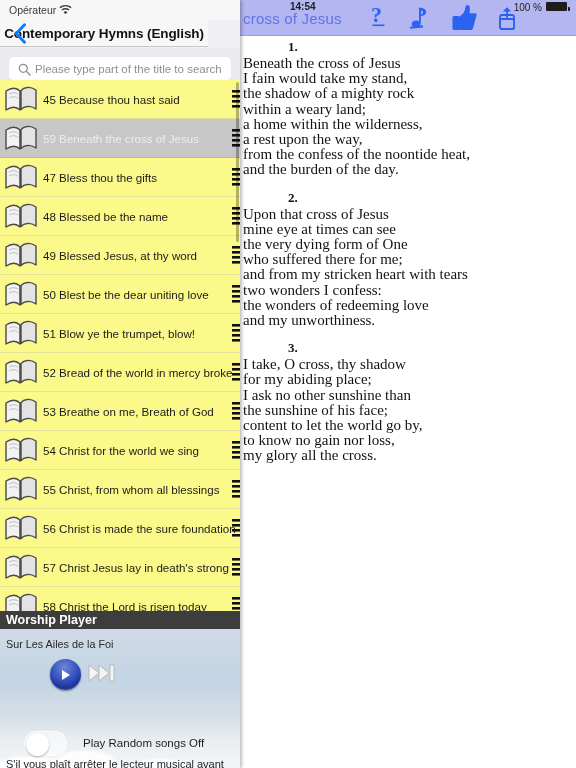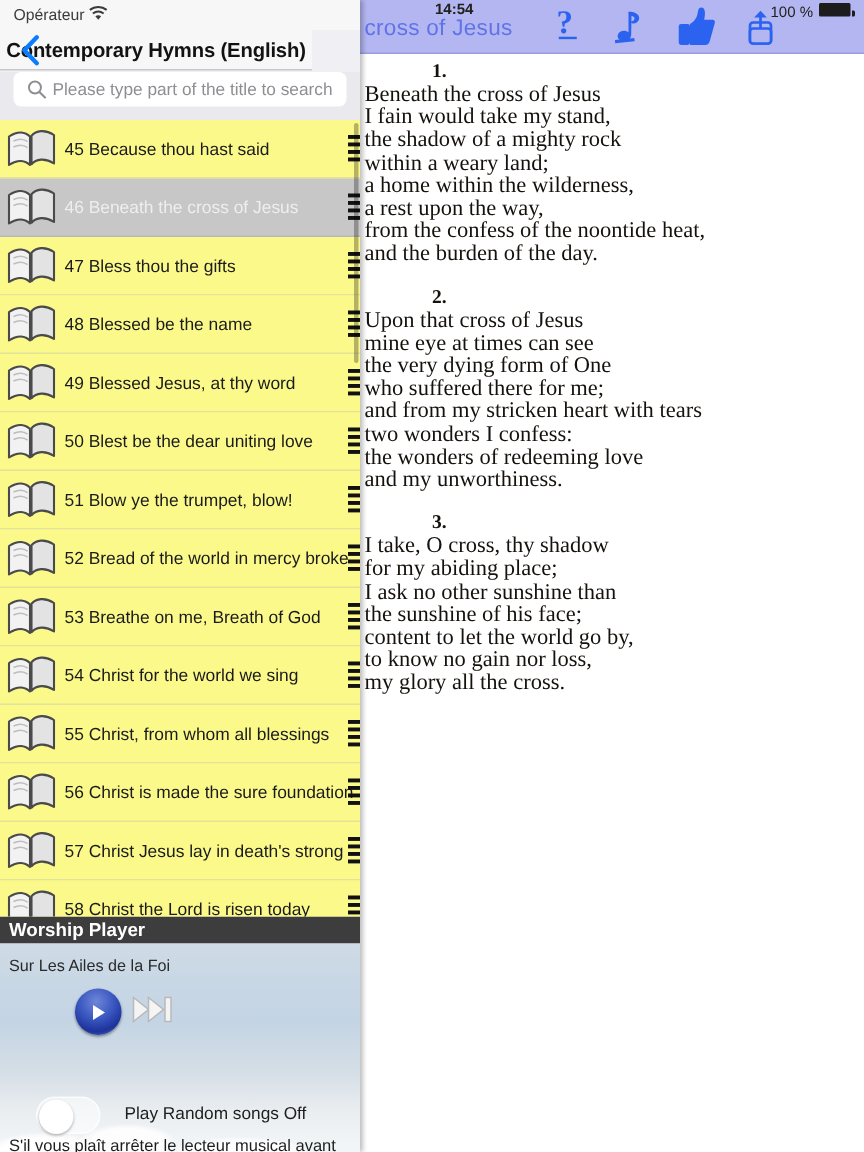--- a/index.html
+++ b/index.html
@@ -91,21 +91,21 @@
     display:flex; align-items:center; justify-content:center;
     cursor:pointer;
   }
   #master-title {
     font-size:13.5px; font-weight:bold; color:#121212;
     letter-spacing:-.1px;
   }
   #search-wrap {
     position:absolute; left:0; top:48px; width:240px; height:32px;
     background:#e9e9ee;
-    display:flex; align-items:flex-start; justify-content:center;
+    display:flex; align-items:flex-end; justify-content:center;
   }
   #search-field {
     width:222px; height:23px; background:#ffffff;
     border-radius:5px; border:none;
     display:flex; align-items:center; gap:6px;
     padding-left:26px; position:relative;
   }
   #search-icon-wrap {
     position:absolute; left:9px; top:5px; width:13px; height:13px;
   }
@@ -344,21 +344,21 @@
 </svg></span>
         </div>
         <div class="hymn-row selected">
           <span class="book-ico"><svg width="36" height="30" viewBox="0 0 36 30">
   <path d="M3 7 C9 3 14 4 17 7 L17 26 C14 23 9 22 3 26 Z" fill="#f2f2f2" stroke="#4a4a4a" stroke-width="1.4" stroke-linejoin="round"></path>
   <path d="M33 6 C27 2 21 3 18 6.5 L18 25.5 C21 22 27 21 33 25 Z" fill="#e3e3e3" stroke="#4a4a4a" stroke-width="1.4" stroke-linejoin="round"></path>
   <path d="M17.4 7 L17.4 26" stroke="#4a4a4a" stroke-width="1.2"></path>
   <path d="M6 10 C10 8 13 8.6 15.4 10.4" fill="none" stroke="#bdbdbd" stroke-width="1"></path>
   <path d="M6 14 C10 12 13 12.6 15.4 14.4" fill="none" stroke="#bdbdbd" stroke-width="1"></path>
 </svg></span>
-          <span class="hymn-label">46 Beneath the cross of Jesus</span>
+          <span class="hymn-label">59 Beneath the cross of Jesus</span>
           <span class="music-ico"><svg width="26" height="22" viewBox="0 0 26 22">
   <rect x="0" y="1" width="15" height="2.6" fill="#111"></rect>
   <rect x="0" y="6" width="15" height="2.6" fill="#111"></rect>
   <rect x="0" y="11" width="10" height="2.6" fill="#111"></rect>
   <rect x="0" y="16" width="13" height="2.6" fill="#111"></rect>
   <path d="M15.5 3.2 C20 2.2 24 4.2 23 6.6 C22.2 8.6 19.2 8.8 19 7.3 C20.8 6.9 21.6 5.3 19.2 4.6 L19 16 C19 19.4 15 20.8 13 19.2 C11 17.6 12.6 14.6 15.6 14.6 C16.4 14.6 17 14.8 17.4 15.2 L17.4 3.3 Z" fill="#111"></path>
 </svg></span>
           <span class="chevron"><svg width="7" height="12" viewBox="0 0 7 12">
   <path d="M1 1 L5.6 6 L1 11" fill="none" stroke="#c4c186" stroke-width="1.5" stroke-linecap="round" stroke-linejoin="round"></path>
 </svg></span>

